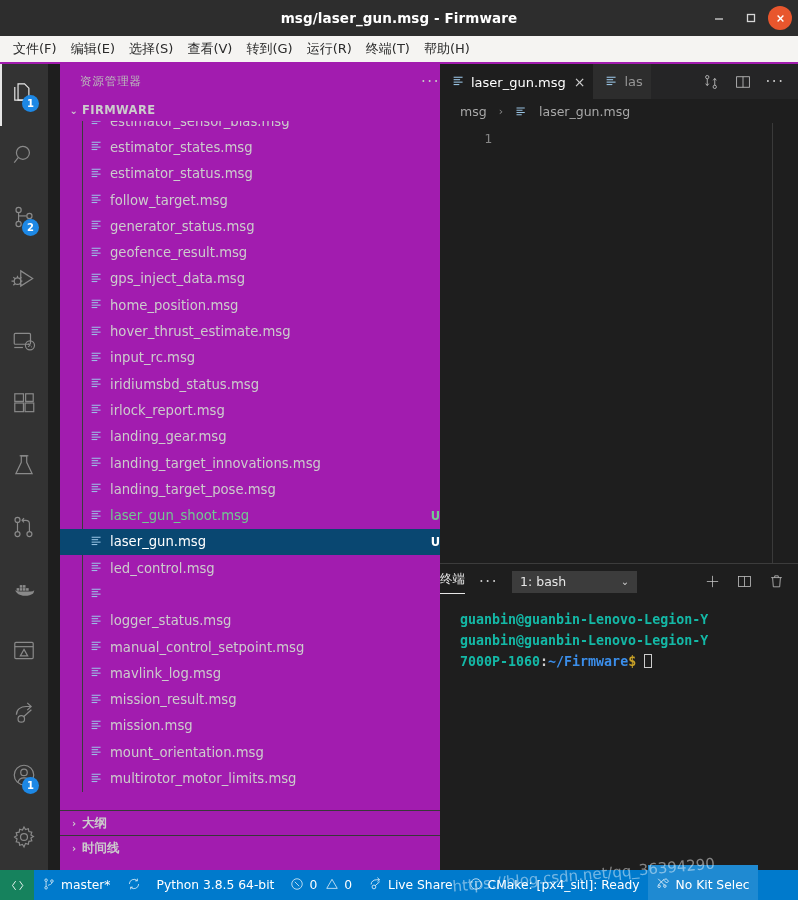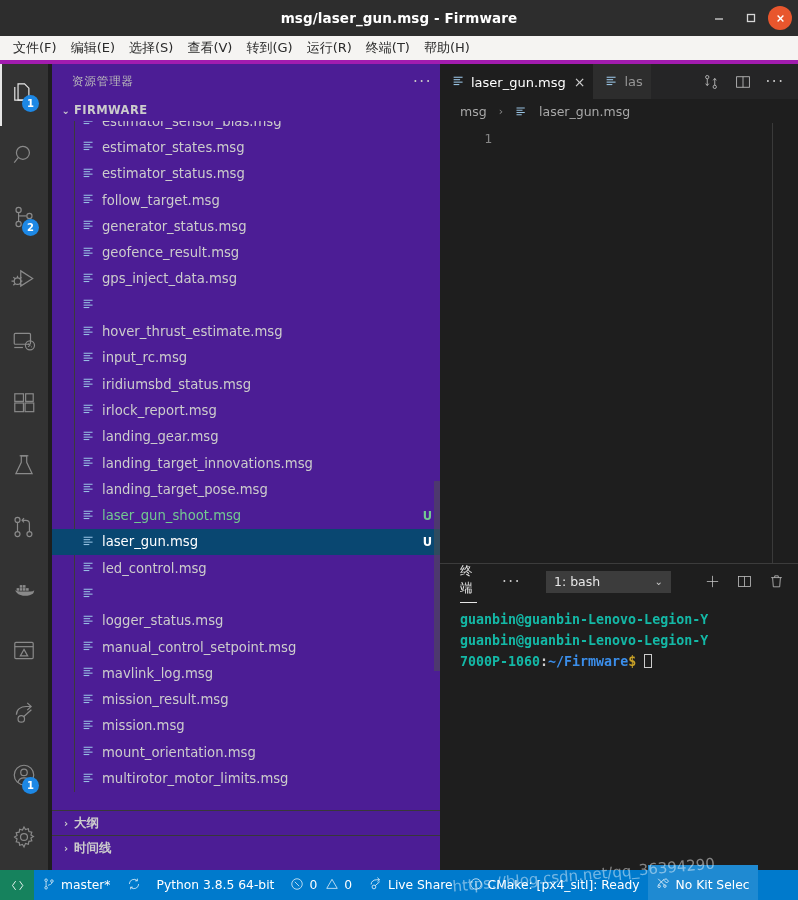--- a/index.html
+++ b/index.html
@@ -22,42 +22,42 @@
   .winbtns{ position:absolute; right:6px; top:0; height:36px; display:flex; align-items:center; gap:2px;}
   .winbtn{ width:30px; height:30px; display:flex; align-items:center; justify-content:center;
            color:#d6d6d6; border-radius:50%; }
   .winbtn svg{ display:block; }
   .winbtn.close{ background:#e8562d; color:#fff; width:24px;height:24px; }
 
   
   .menubar{
     position:absolute; left:0; top:36px; width:798px; height:28px;
     background:#f5f4f2; display:flex; align-items:center; padding-left:6px;
-    border-bottom:4px solid #a21caf;
+    border-bottom:2px solid #a21caf;
   }
   .menuitem{ color:#2b2b2b; font-size:13px; padding:2px 7px; white-space:nowrap; }
 
   
   .activitybar{
     position:absolute; left:0; top:64px; width:48px; height:806px;
     background:#333333; display:flex; flex-direction:column; align-items:center;
   }
   .act{ position:relative; width:48px; height:63px; display:flex; align-items:center; justify-content:center; }
   .act svg{ stroke:#8a8a8a; fill:none; stroke-width:1.1; }
   .act.active svg{ stroke:#e7e7e7; }
   .act.active:before{ content:""; position:absolute; left:0; top:0; bottom:0; width:2px; background:#e7e7e7; }
   .badge{
     position:absolute; right:9px; bottom:14px; min-width:17px; height:17px; border-radius:9px;
     background:#1d88e5; color:#fff; font-size:10px; font-weight:bold;
     display:flex; align-items:center; justify-content:center; padding:0 4px;
   }
   .act-spacer{ flex:1; }
 
   
-  .sidebar{ position:absolute; left:52px; top:64px; width:392px; height:806px; background:#4c1d95; }
+  .sidebar{ position:absolute; left:60px; top:64px; width:392px; height:806px; background:#a21caf; }
   .sb-header{ height:35px; display:flex; align-items:center; padding:0 12px 0 20px; }
   .sb-title{ color:#bbbbbb; font-size:11.5px; letter-spacing:.9px; flex:1;}
   .sb-dots{ color:#c5c5c5; font-size:15px; letter-spacing:1.6px; line-height:10px; }
   .sect-head{ height:22px; display:flex; align-items:center; color:#cccccc;
               font-size:11.5px; font-weight:bold; letter-spacing:.4px; padding-left:6px; }
   .chev{ width:16px; display:inline-block; text-align:center; color:#ccc; font-size:10px; }
   .tree{ position:absolute; left:0; top:57px; right:0; bottom:60px; overflow:hidden; }
   .tree-inner{ position:relative; margin-top:-13px; }
   .row{ height:26.3px; display:flex; align-items:center; padding-left:30px; padding-right:12px;
         color:#cccccc; font-size:13.2px; position:relative; white-space:nowrap; }
@@ -92,21 +92,21 @@
                color:#a9a9a9; font-size:12.5px; gap:12px; }
   .breadcrumb .sep{ color:#8c8c8c; font-size:11px; }
   .code{ position:absolute; left:0; top:59px; right:0; bottom:0; }
   .lineno{ position:absolute; left:0; top:8px; width:52px; text-align:right;
            color:#858585; font-family:"DejaVu Sans Mono","Liberation Mono",monospace; font-size:13px; }
   .minimap-div{ position:absolute; right:25px; top:0; bottom:0; width:1px; background:#3a3a3a; }
 
   
   .panel{ position:absolute; left:440px; top:563px; right:0; height:307px; background:#1e1e1e;
           border-top:1px solid #3c3c3c; }
-  .panel-bar{ height:35px; display:flex; align-items:center; padding-left:20px; gap:25px; }
+  .panel-bar{ height:35px; display:flex; align-items:center; gap:14px; }
   .panel-tab{ color:#e7e7e7; font-size:12.5px; position:relative; padding-bottom:4px; }
   .panel-tab:after{ content:""; position:absolute; left:0; right:0; bottom:-2px; height:1px; background:#e7e7e7; }
   .panel-dots{ color:#c5c5c5; font-size:15px; letter-spacing:1.6px; line-height:8px; }
   .term-select{ background:#3c3c3c; color:#e7e7e7; font-size:12.5px; height:22px;
                 display:flex; align-items:center; padding:0 8px; min-width:125px; }
   .term-select .cv{ margin-left:auto; font-size:10px; color:#ccc; }
   .panel-actions{ margin-left:auto; display:flex; align-items:center; padding-right:6px; }
   .pact{ width:32px; height:30px; display:flex; align-items:center; justify-content:center; }
   .pact svg{ stroke:#c5c5c5; fill:none; stroke-width:1.1; }
   .term-body{ padding:10px 0 0 20px; font-family:"DejaVu Sans Mono","Liberation Mono",monospace;
@@ -415,20 +415,21 @@
           </div>
           <div class="row">
             <span class="fi"><svg width="13" height="13" viewBox="0 0 16 16">
                 <g stroke="#9cc7e8" stroke-width="1.25">
                   <line x1="2" y1="4" x2="13" y2="4"></line>
                   <line x1="2" y1="7" x2="10" y2="7"></line>
                   <line x1="2" y1="10" x2="13" y2="10"></line>
                   <line x1="2" y1="13" x2="9" y2="13"></line>
                 </g>
               </svg></span>
+            <span class="nm">home_position.msg</span>
             <span class="st"></span>
           </div>
           <div class="row">
             <span class="fi"><svg width="13" height="13" viewBox="0 0 16 16">
                 <g stroke="#9cc7e8" stroke-width="1.25">
                   <line x1="2" y1="4" x2="13" y2="4"></line>
                   <line x1="2" y1="7" x2="10" y2="7"></line>
                   <line x1="2" y1="10" x2="13" y2="10"></line>
                   <line x1="2" y1="13" x2="9" y2="13"></line>
                 </g>

